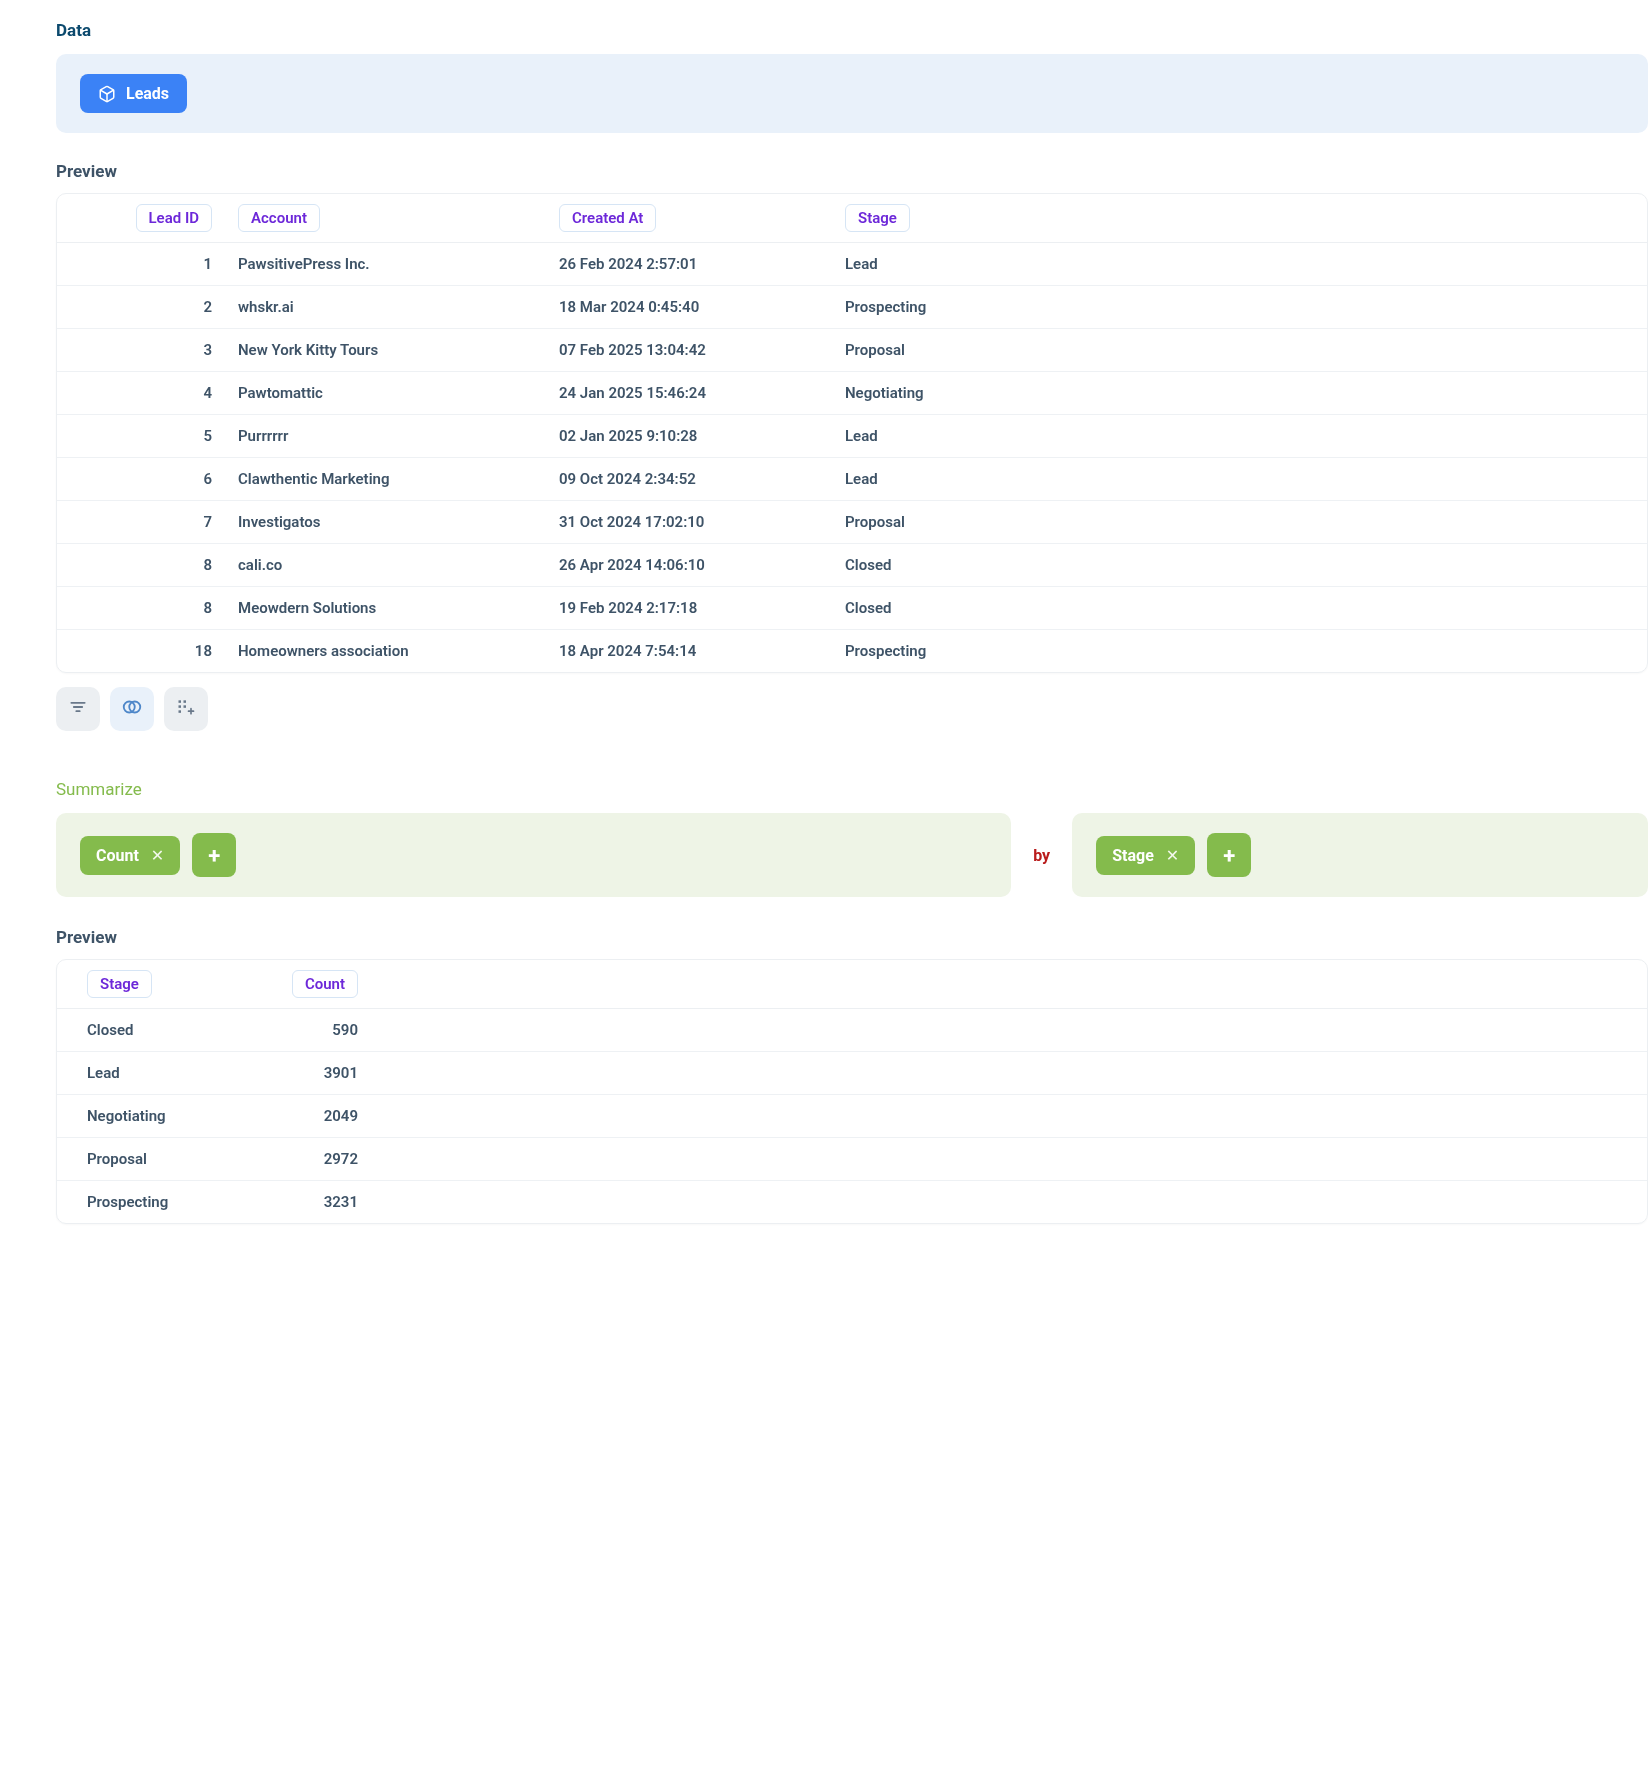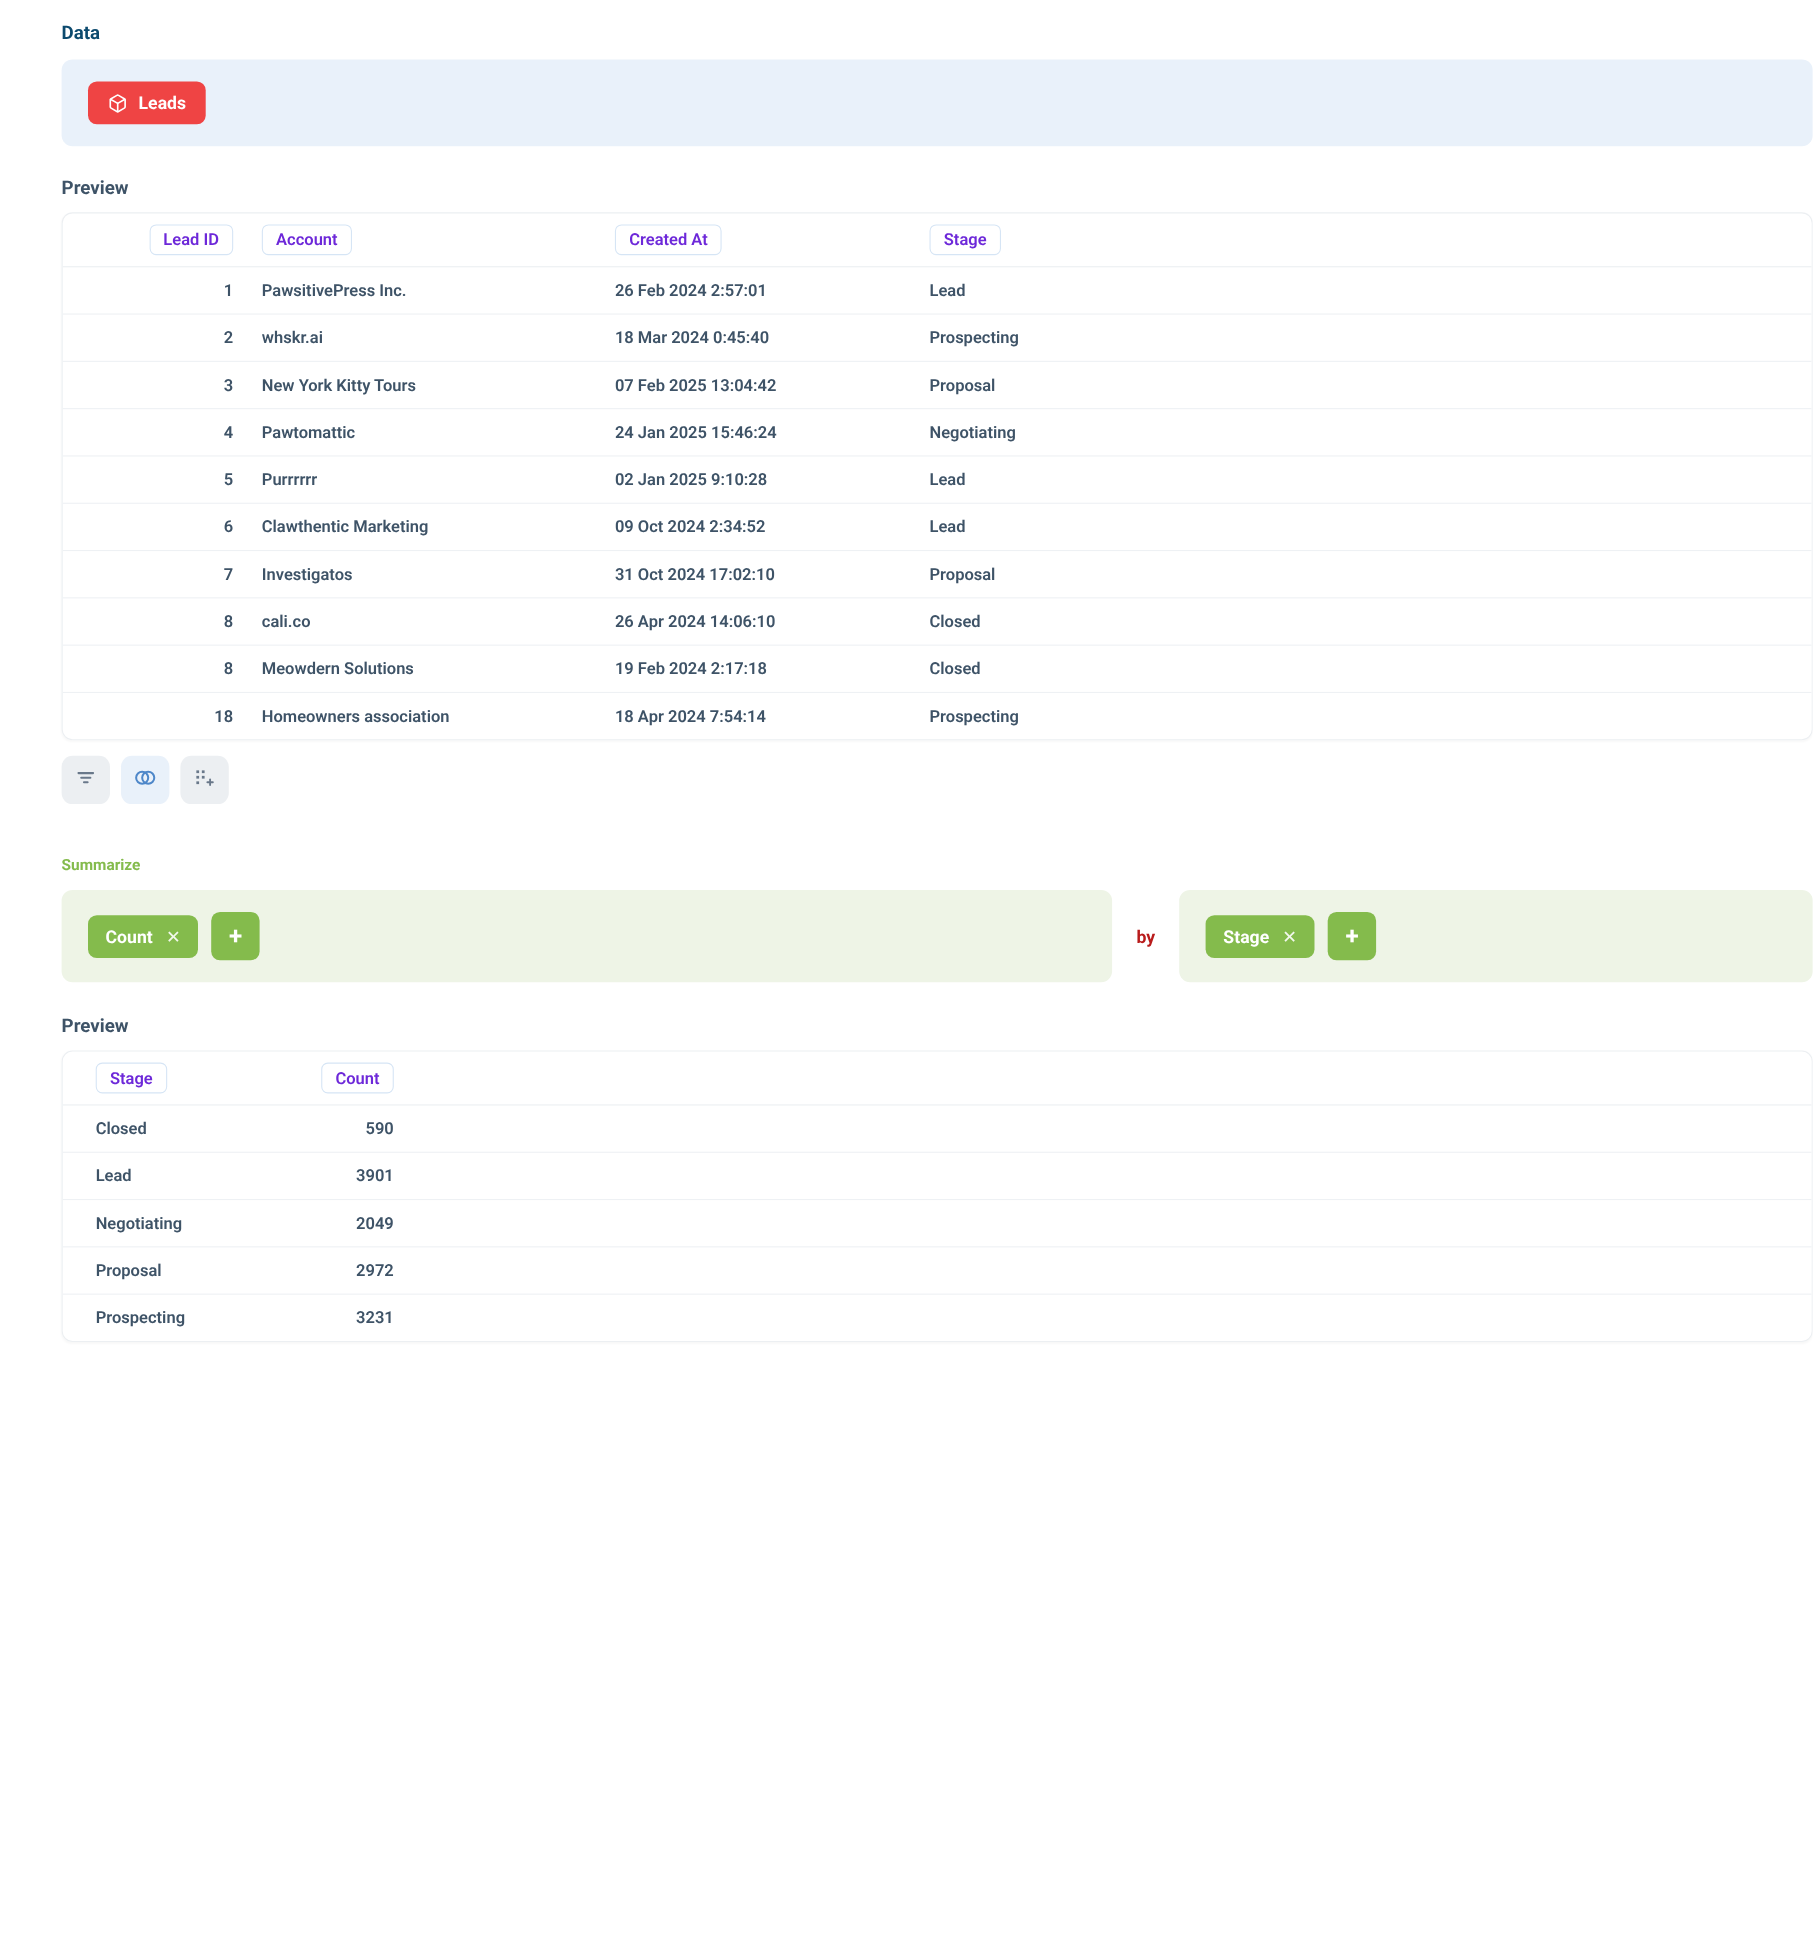--- a/index.html
+++ b/index.html
@@ -11,41 +11,41 @@
       font-size: 15px;
     }
     .section-label-blue {
       color: #0c4a6e;
       font-weight: 700;
       font-size: 17px;
       margin-bottom: 14px;
     }
     .section-label-green {
       color: #84bb4c;
-      font-weight: 700;
-      font-size: 14px;
+      font-weight: 400;
+      font-size: 17px;
       margin-bottom: 14px;
     }
     .section-label-dark {
       color: #3e5367;
       font-weight: 700;
       font-size: 17px;
       margin-bottom: 12px;
     }
     .well-blue {
       background: #e9f1fa;
       border-radius: 10px;
       padding: 20px 24px;
       margin-bottom: 28px;
     }
     .pill-blue {
       display: inline-flex;
       align-items: center;
       gap: 10px;
-      background: #ef4444;
+      background: #3b82f6;
       color: #fff;
       border-radius: 8px;
       padding: 10px 18px;
       font-weight: 700;
       font-size: 16px;
       cursor: pointer;
     }
     .pill-blue svg { display: block; }
     .preview-table-wrap {
       border: 1px solid #eceff2;

